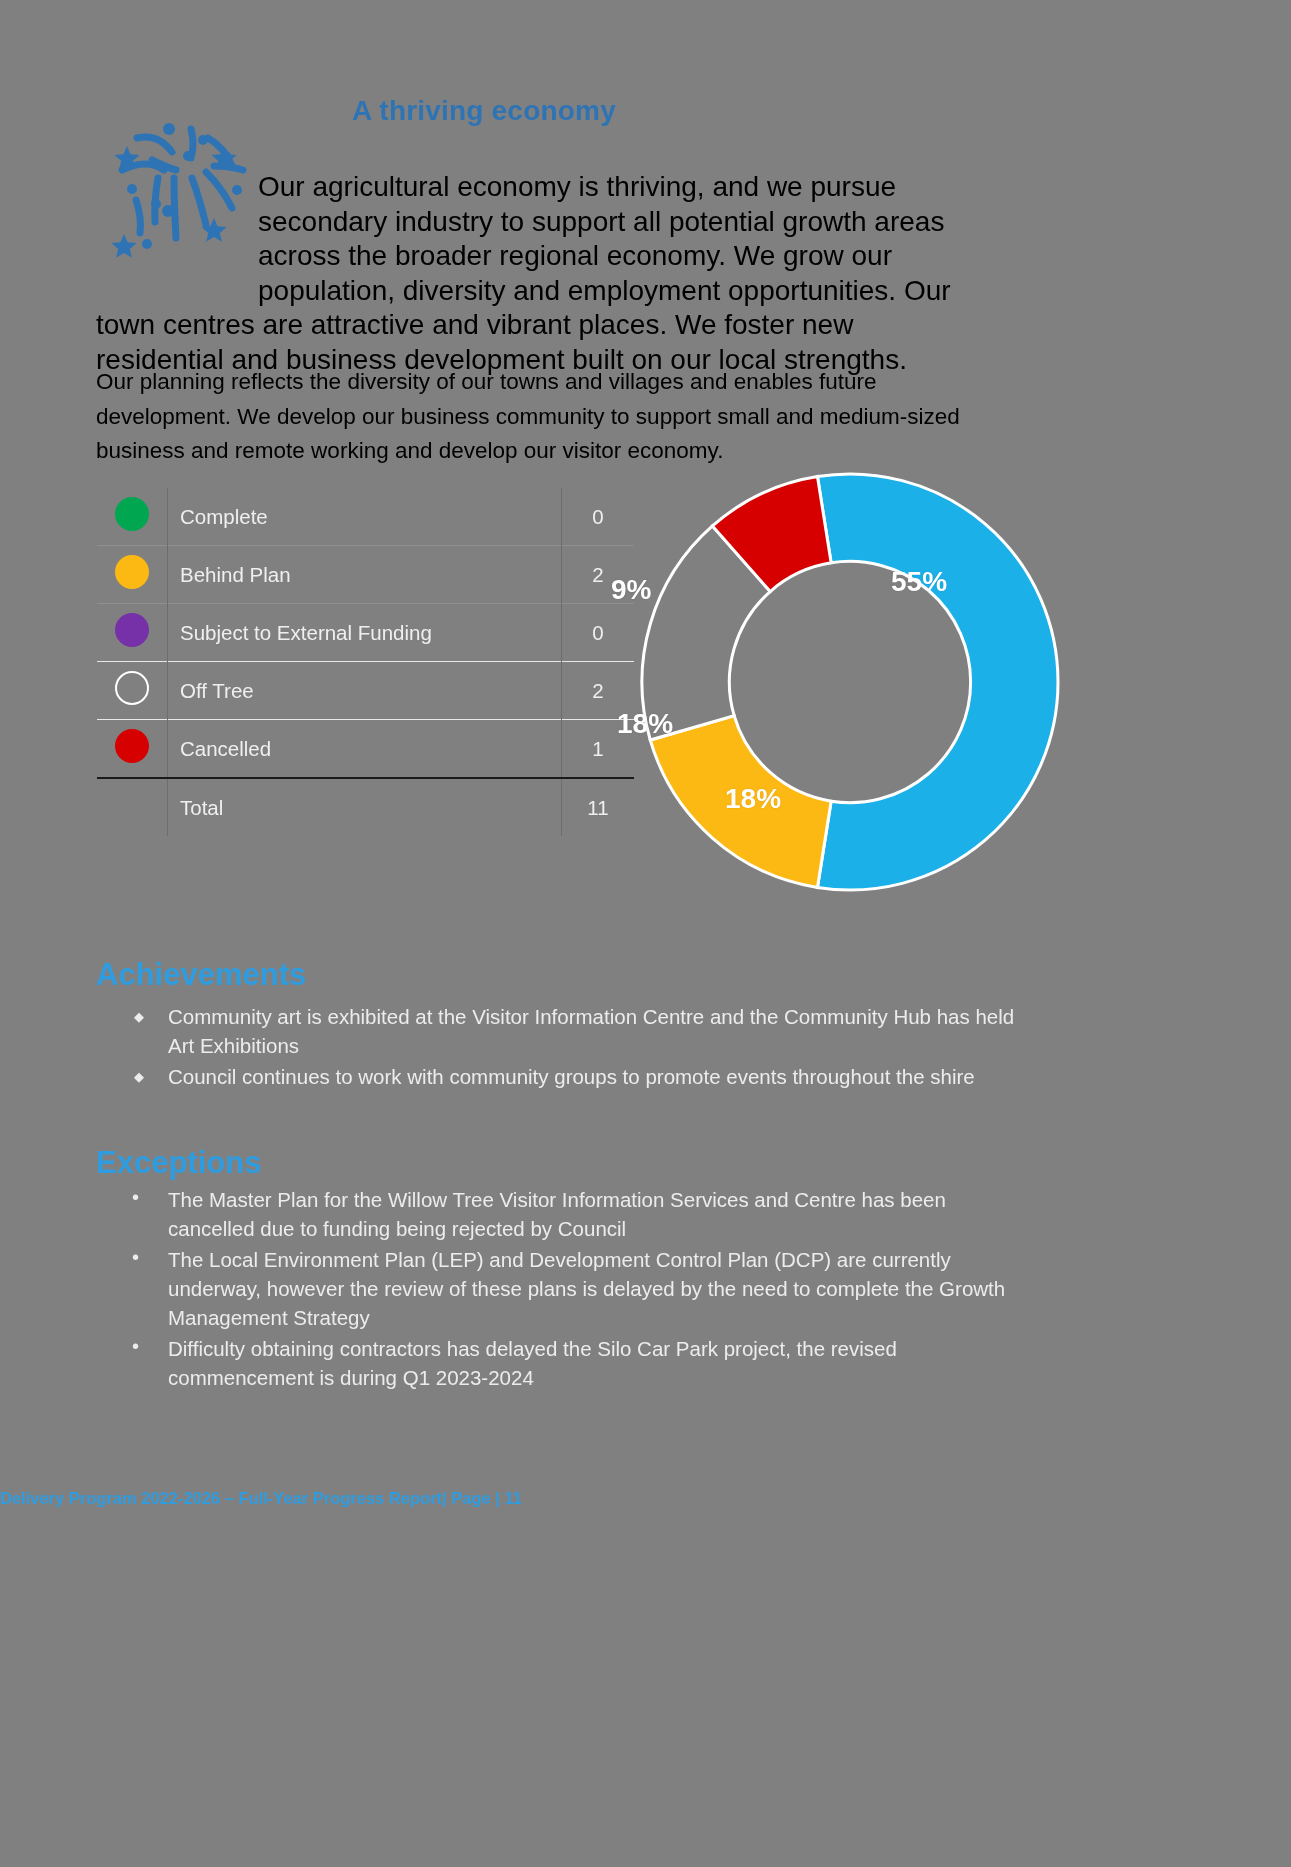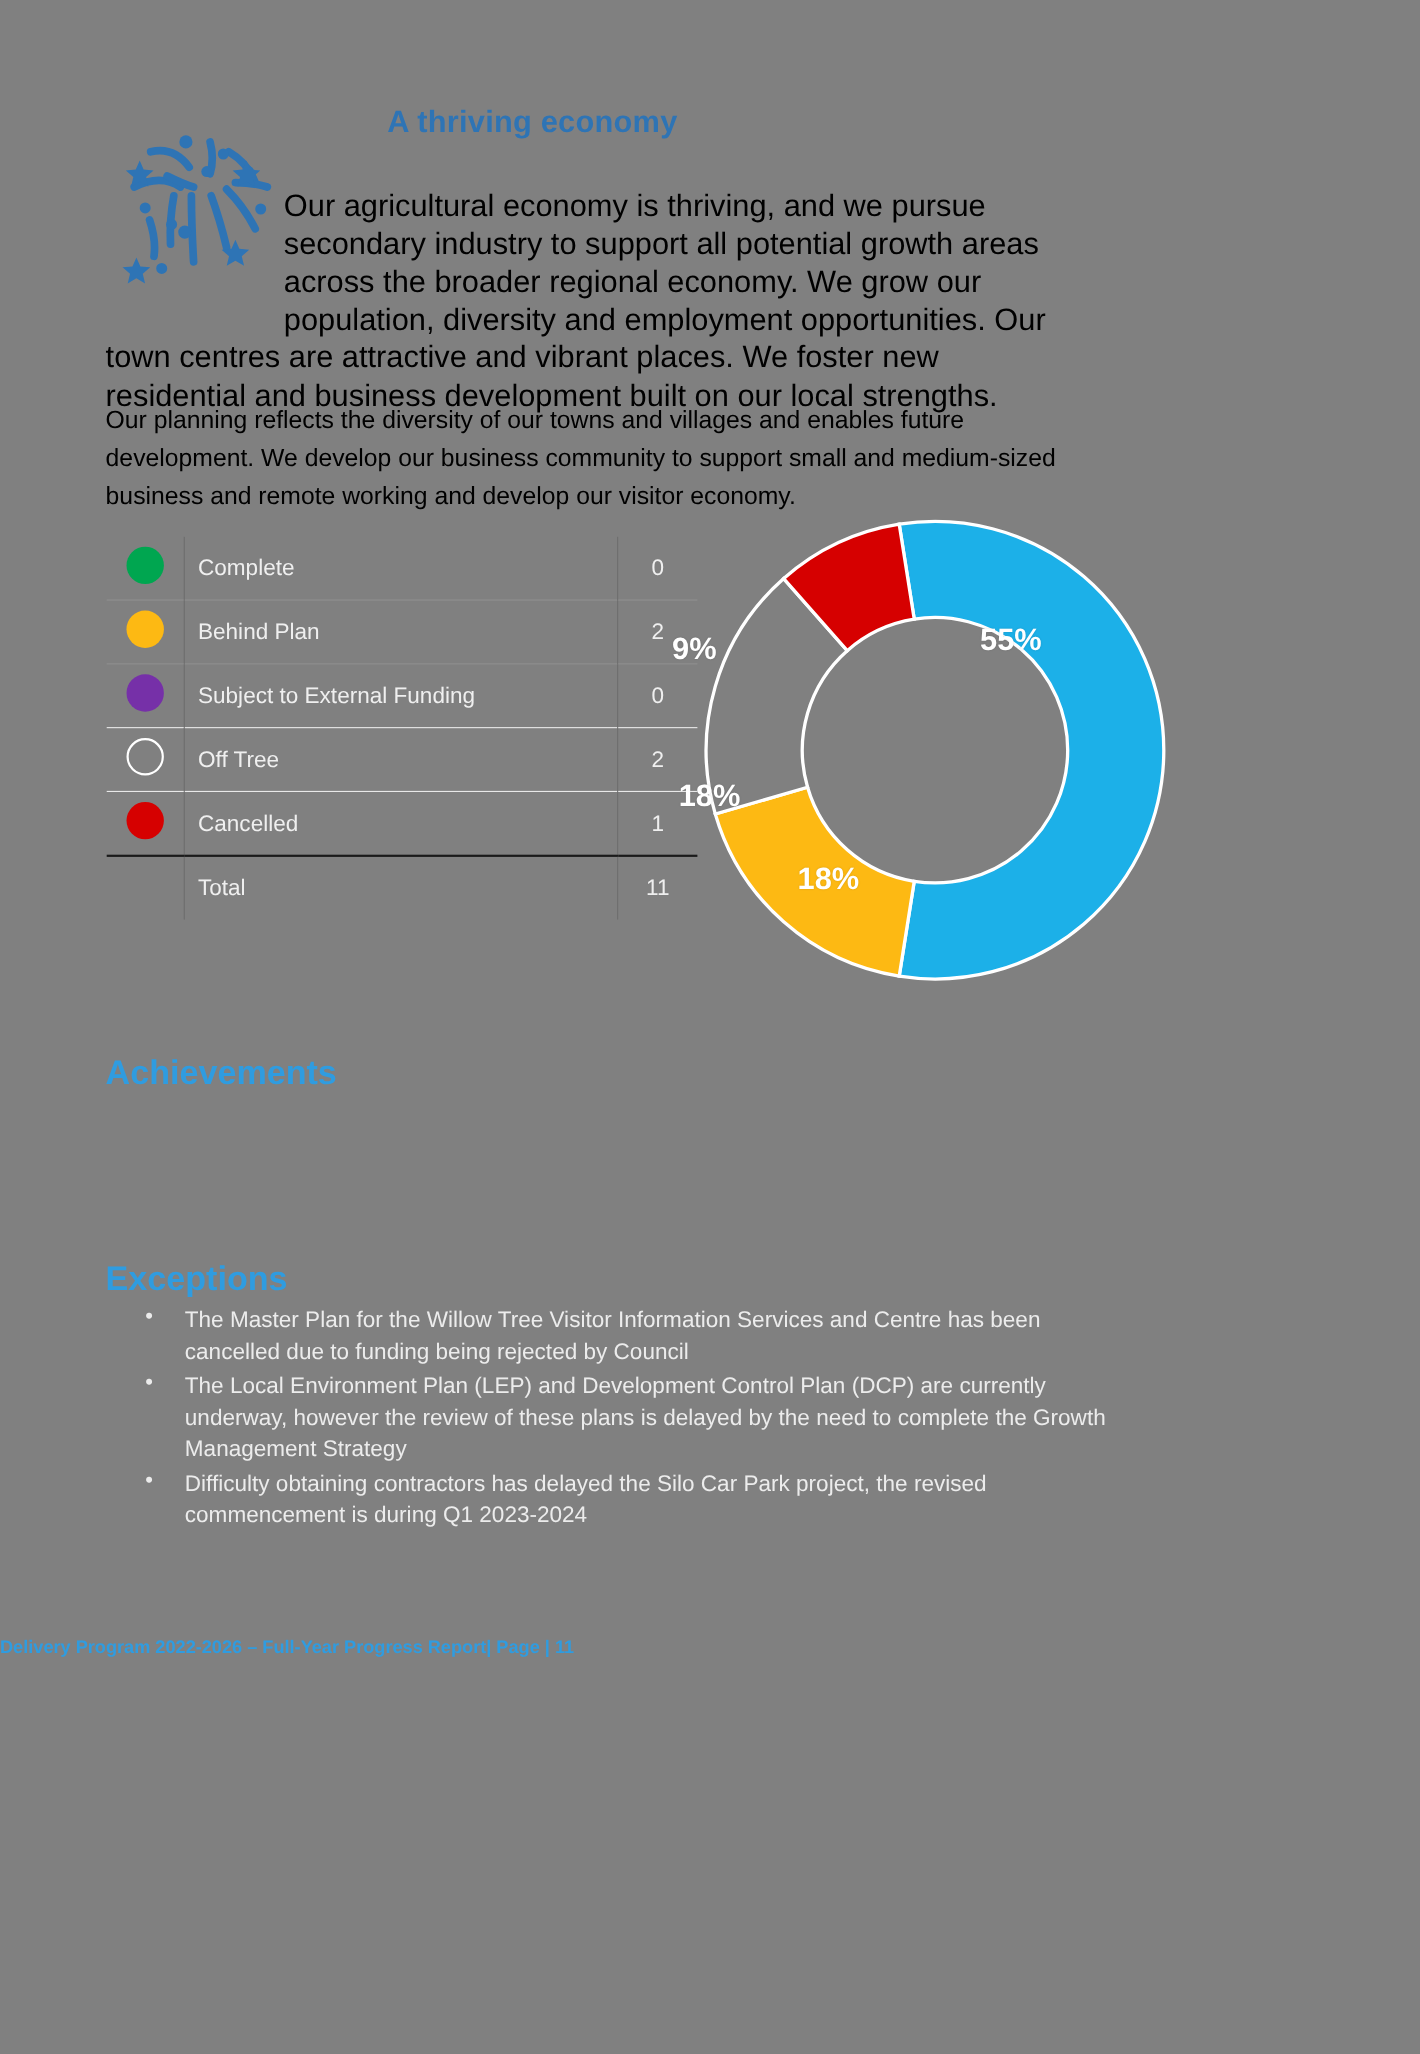--- a/index.html
+++ b/index.html
@@ -202,20 +202,22 @@
         <path d="M 72.44713201268047 53.97689751686437 A 208 208 0 0 1 177.46163127163211 4.560825156211308 L 191.12774613754664 90.84527859060258 A 120.63999999999999 120.63999999999999 0 0 0 130.21933656735467 119.50660055978133 Z" fill="#d60000" stroke="#ffffff" stroke-width="3"></path>
       </svg>
     <div class="pct p55">55%</div>
     <div class="pct p18a">18%</div>
     <div class="pct p18b">18%</div>
     <div class="pct p9">9%</div>
   </div>
 
   <div class="sec-h ach">Achievements</div>
   <ul class="blist ach">
+    <li>Community art is exhibited at the Visitor Information Centre and the Community Hub has held Art Exhibitions</li>
+    <li>Council continues to work with community groups to promote events throughout the shire</li>
   </ul>
 
   <div class="sec-h exc">Exceptions</div>
   <ul class="blist exc">
     <li>The Master Plan for the Willow Tree Visitor Information Services and Centre has been cancelled due to funding being rejected by Council</li>
     <li>The Local Environment Plan (LEP) and Development Control Plan (DCP) are currently underway, however the review of these plans is delayed by the need to complete the Growth Management Strategy</li>
     <li>Difficulty obtaining contractors has delayed the Silo Car Park project, the revised commencement is during Q1 2023-2024</li>
   </ul>
 
   <div class="footer">

